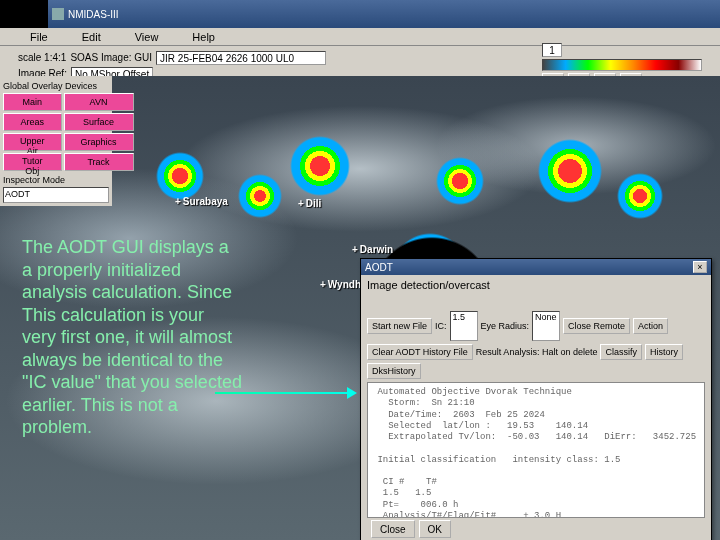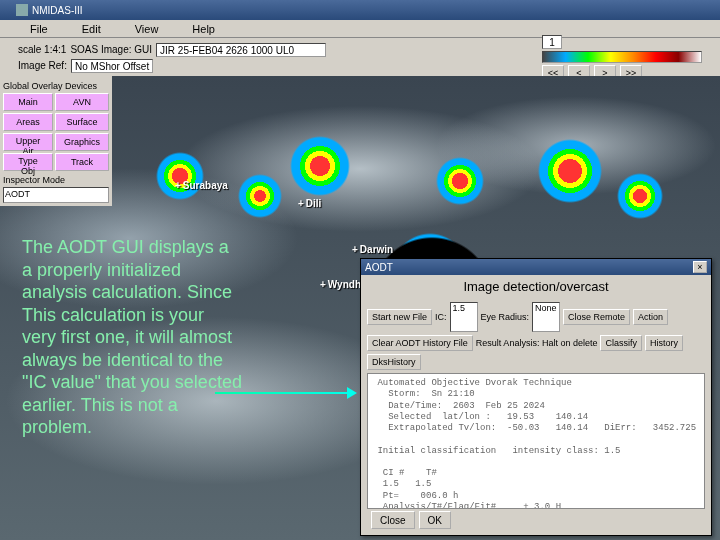--- a/index.html
+++ b/index.html
@@ -1,36 +1,36 @@
 <!DOCTYPE html>
 <html><head>
 <meta charset="utf-8">
 <style>
   * { box-sizing: border-box; margin: 0; padding: 0; font-family: Arial, sans-serif; }
   body { width: 720px; height: 540px; overflow: hidden; background: #000; position: relative; }
 
-  .titlebar { height: 20px; background: linear-gradient(#4a6a9a,#2a4a7a); color: #fff; font-size: 10px; display: flex; align-items: center; padding: 0 16px; }
+  .titlebar { height: 28px; background: linear-gradient(#4a6a9a,#2a4a7a); color: #fff; font-size: 10px; display: flex; align-items: center; padding: 0 4px; margin-left: 48px; }
   .titlebar .icon { width: 12px; height: 12px; background: #8aa; margin-right: 4px; }
   .titlebar .title { flex: 1; }
 
   .menubar { height: 18px; background: #d4d0c8; display: flex; align-items: center; font-size: 11px; gap: 10px; padding: 0 6px; border-bottom: 1px solid #888; }
   .menubar span { cursor: default; padding-left: 24px; }
 
   .toolbar { height: 40px; background: #d4d0c8; border-bottom: 1px solid #888; display: flex; align-items: center; font-size: 10px; padding: 2px 18px; gap: 6px; }
   .toolbar .block { display: flex; flex-direction: column; gap: 2px; }
   .toolbar .row { display: flex; gap: 4px; align-items: center; }
   .toolbar .field { background: #fff; border: 1px inset #999; padding: 1px 3px; height: 14px; min-width: 40px; }
   .toolbar .label { white-space: nowrap; }
   .toolbar .colorbar { width: 160px; height: 12px; background: linear-gradient(90deg,#444,#0af,#0f0,#ff0,#f80,#f00,#800,#fff); border:1px inset #999;}
   .toolbar .nav button { width: 22px; height: 16px; font-size: 9px; background:#d4d0c8; border:1px outset #fff;}
 
   .sidebar { position: absolute; left: 0; top: 76px; width: 112px; background: #d4d0c8; padding: 3px; z-index: 4; font-size: 10px; }
   .sidebar .sec-label { font-size: 9px; margin: 2px 0; }
   .sidebar .grid { display: grid; grid-template-columns: 1fr 1fr; gap: 2px; }
-  .sidebar button { background: #f0abfc; border: 1px outset #fff; font-size: 9px; padding: 2px 8px; height: 18px; }
+  .sidebar button { background: #ec4899; border: 1px outset #fff; font-size: 9px; padding: 2px 16px; height: 18px; }
   .sidebar .wide { grid-column: 1 / 3; }
   .sidebar .sel { background:#fff; border:1px inset #999; height:16px; font-size:9px; margin-top:2px; width:100%; padding:1px;}
 
   .sat { position: absolute; left: 0; top: 76px; right: 0; bottom: 0; background:
       radial-gradient(circle at 60% 48%, #000 0 60px, transparent 62px),
       radial-gradient(circle at 180px 100px, #f33 0 8px, #ff0 8px 12px, #0f0 12px 16px, #0af 16px 22px, transparent 24px),
       radial-gradient(circle at 260px 120px, #f33 0 6px, #ff0 6px 10px, #0f0 10px 14px, #0af 14px 20px, transparent 22px),
       radial-gradient(circle at 320px 90px, #f33 0 10px, #ff0 10px 15px, #0f0 15px 20px, #0af 20px 28px, transparent 30px),
       radial-gradient(circle at 460px 105px, #f33 0 8px, #ff0 8px 12px, #0f0 12px 16px, #0af 16px 22px, transparent 24px),
       radial-gradient(circle at 570px 95px, #f33 0 12px, #ff0 12px 17px, #0f0 17px 22px, #0af 22px 30px, transparent 32px),
@@ -47,21 +47,21 @@
 
   .caption { position: absolute; left: 22px; top: 236px; width: 280px; z-index: 6; font-size: 18px; font-family: Arial, sans-serif; color: #86efac; line-height: 1.25; }
 
   .arrow { position:absolute; left: 215px; top: 392px; width: 140px; height: 2px; background: linear-gradient(90deg,#0fa,#0fe); z-index:6; }
   .arrow::after { content:""; position:absolute; right:-8px; top:-5px; border:6px solid transparent; border-left:10px solid #0fe; }
 
   .dialog { position: absolute; right: 8px; top: 258px; width: 352px; background: #d4d0c8; border: 1px solid #000; z-index: 10; font-size: 10px; box-shadow: 2px 2px 4px rgba(0,0,0,.4);}
   .dialog .dtitle { height: 16px; background: linear-gradient(#4a6a9a,#2a4a7a); color:#fff; font-size:10px; display:flex; align-items:center; padding:0 4px;}
   .dialog .dtitle .x { margin-left:auto; width:14px; height:12px; background:#d4d0c8; border:1px outset #fff; color:#000; font-size:9px; text-align:center; line-height:10px;}
   .dialog .body { padding: 4px 6px; }
-  .dialog .status { font-size:13px; margin-bottom:8px;text-align:center; }
+  .dialog .status { font-size:11px; margin-bottom:20px; }
   .dialog .ctrlrow { display:flex; align-items:center; gap:3px; font-size:9px; margin-bottom:3px; flex-wrap: wrap;}
   .dialog .ctrlrow .inp { background:#fff; border:1px inset #999; padding:0 2px; height:30px; min-width:28px; }
   .dialog .ctrlrow button { background:#d4d0c8; border:1px outset #fff; font-size:9px; height:16px; padding:0 4px;}
   .dialog .tabarea { background:#fff; border:1px solid #888; padding:4px; height:136px; font-family:Liberation Mono, monospace; font-size:9px; white-space:pre; overflow:hidden; color:#666; line-height:1.25;}
   .dialog .footer { display:flex; gap:4px; padding:2px 4px;}
   .dialog .footer button { background:#d4d0c8; border:1px outset #fff; font-size:10px; height:18px; padding:0 8px;}
 </style>
 </head>
 <body>
 
@@ -99,37 +99,37 @@
     <div class="row nav">
       <button>&lt;&lt;</button>
       <button>&lt;</button>
       <button>&gt;</button>
       <button>&gt;&gt;</button>
     </div>
   </div>
 </div>
 
 <div class="sat">
-<div class="city" style="left: 175px; top: 104px;">Surabaya</div>
+<div class="city" style="left: 175px; top: 120px;">Surabaya</div>
     <div class="city" style="left: 298px; top: 122px;">Dili</div>
     <div class="city" style="left: 352px; top: 168px;">Darwin</div>
     <div class="city" style="left: 370px; top: 188px;">Tindal</div>
     <div class="city" style="left: 320px; top: 203px;">Wyndham</div>
   </div>
 
 <div class="sidebar">
   <div class="sec-label">Global Overlay Devices</div>
   <div class="grid">
     <button>Main</button>
     <button>AVN</button>
     <button>Areas</button>
     <button>Surface</button>
     <button>Upper Air</button>
     <button>Graphics</button>
-    <button>Type Obj</button>
+    <button>Tutor Obj</button>
     <button>Track</button>
   </div>
   <div class="sec-label" style="margin-top:4px">Inspector Mode</div>
   <div class="sel">AODT</div>
 </div>
 
 <div class="caption" id="caption">
     <div>The AODT GUI displays a</div>
     <div>a properly initialized</div>
     <div>analysis calculation. Since</div>

